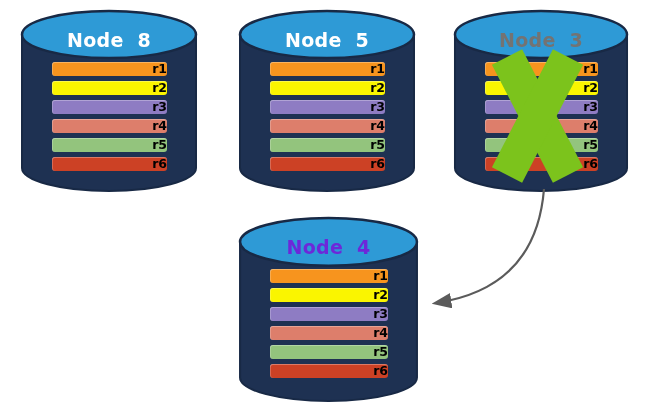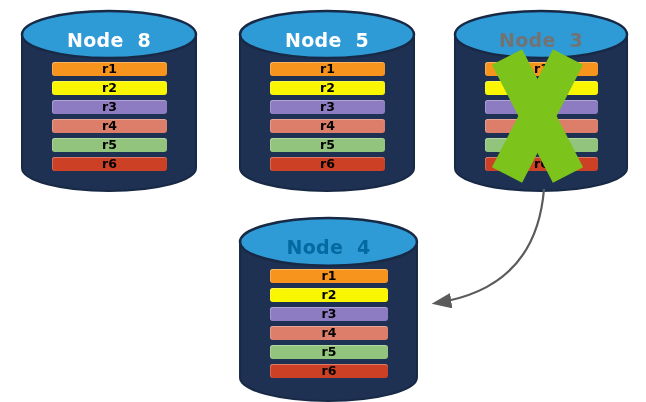--- a/index.html
+++ b/index.html
@@ -10,21 +10,21 @@
   .node{position:absolute}
   .cyl{position:absolute;left:0;top:0;width:100%;height:100%;display:block}
   .cyl .cyl-body{stroke:#182945;stroke-width:2}
   .cyl .cyl-top{stroke:#182945;stroke-width:2.5}
   .node-title{
     position:absolute;left:0;right:0;top:21px;text-align:center;
     font-size:19px;font-weight:bold;white-space:pre;letter-spacing:.3px;
   }
   .rows{position:absolute;left:33px;right:32px;top:54px}
   .row{
-    height:14px;margin-bottom:5px;border-radius:3px;text-align:center;
+    height:14px;margin-bottom:5px;border-radius:3px;text-align:right;
     font-size:12.5px;font-weight:bold;line-height:14px;color:#000;
     box-shadow:inset 0 1px 0 rgba(255,255,255,.30), inset 1px 0 0 rgba(255,255,255,.22);
   }
   .overlay{position:absolute;left:0;top:0;width:646px;height:402px;pointer-events:none}
 </style>
 </head>
 <body>
 
 <div class="canvas" style="background: rgb(255, 255, 255);">
 
@@ -74,21 +74,21 @@
       <div class="row" style="background: rgb(147, 196, 125);"><span>r5</span></div>
       <div class="row" style="background: rgb(204, 65, 37);"><span>r6</span></div>
     </div>
   </div>
 
   <div class="node" style="left:237px;top:215px;width:183px;height:187px">
     <svg class="cyl" viewBox="0 0 180 184" preserveAspectRatio="none">
       <path class="cyl-body" d="M3 26.5 V160 A87 23 0 0 0 177 160 V26.5 Z" fill="#1E3152"></path>
       <ellipse class="cyl-top" cx="90" cy="26.5" rx="87" ry="23.5" fill="#2E9AD6"></ellipse>
     </svg>
-    <div class="node-title" style="color: #0369a1;">Node  4</div>
+    <div class="node-title" style="color: #6d28d9;">Node  4</div>
     <div class="rows">
       <div class="row" style="background: rgb(247, 148, 30);"><span>r1</span></div>
       <div class="row" style="background: rgb(250, 245, 0);"><span>r2</span></div>
       <div class="row" style="background: rgb(142, 124, 195);"><span>r3</span></div>
       <div class="row" style="background: rgb(221, 126, 107);"><span>r4</span></div>
       <div class="row" style="background: rgb(147, 196, 125);"><span>r5</span></div>
       <div class="row" style="background: rgb(204, 65, 37);"><span>r6</span></div>
     </div>
   </div>
 

